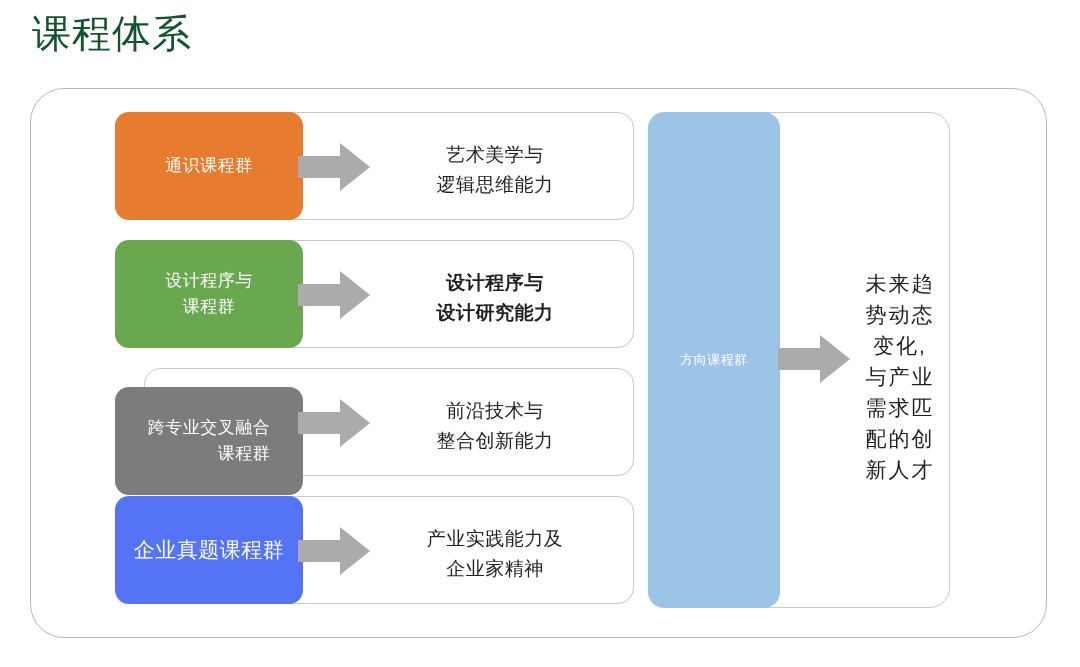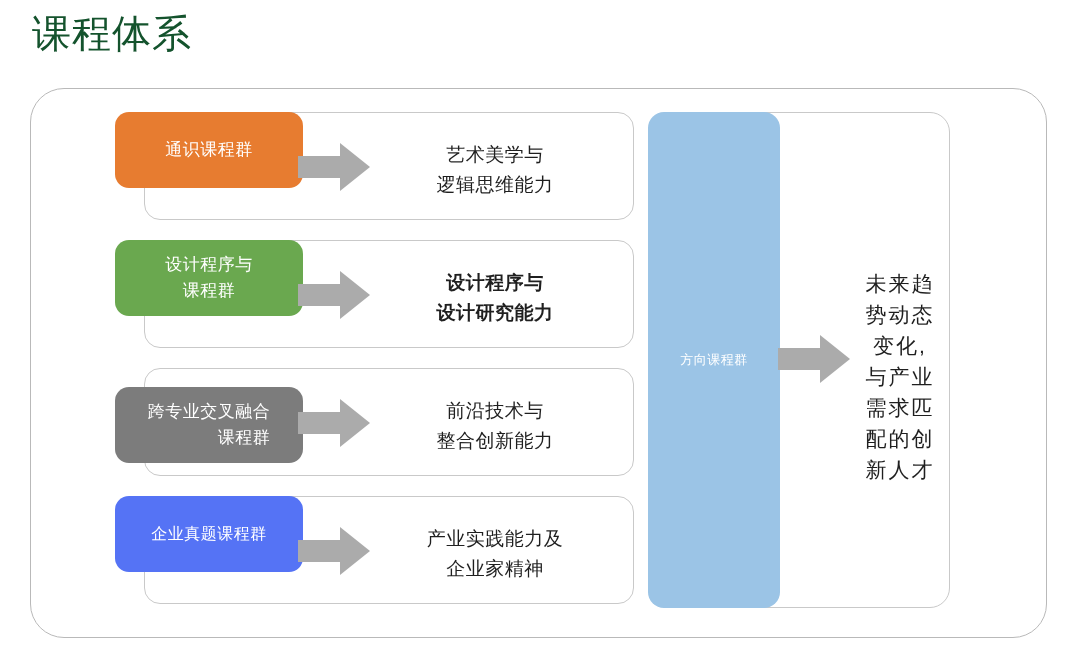--- a/index.html
+++ b/index.html
@@ -53,38 +53,38 @@
   .row-card.r1 { top: 112px; }
   .row-card.r2 { top: 240px; }
   .row-card.r3 { top: 368px; }
   .row-card.r4 { top: 496px; }
 
   
   .group-box {
     position: absolute;
     left: 115px;
     width: 188px;
-    height: 76px;
+    height: 108px;
     border-radius: 14px;
     box-sizing: border-box;
     display: flex;
     align-items: center;
     justify-content: center;
     color: #ffffff;
     font-size: 17px;
     line-height: 26px;
     text-align: center;
     letter-spacing: 0.5px;
     white-space: pre-line;
   }
   .group-box.g1 { top: 112px; }
   .group-box.g2 { top: 240px; }
   .group-box.g3 { top: 387px; text-align: right; }
   .group-box.g4 { top: 496px; }
-  .group-box.g4 > span { font-size: 16px; }
+  .group-box.g4 > span { font-size: 21px; }
 
   
   .arrow {
     position: absolute;
     width: 72px;
     height: 52px;
   }
   .arrow svg { display: block; width: 100%; height: 100%; }
   .arrow.a1 { left: 298px; top: 141px; }
   .arrow.a2 { left: 298px; top: 269px; }

